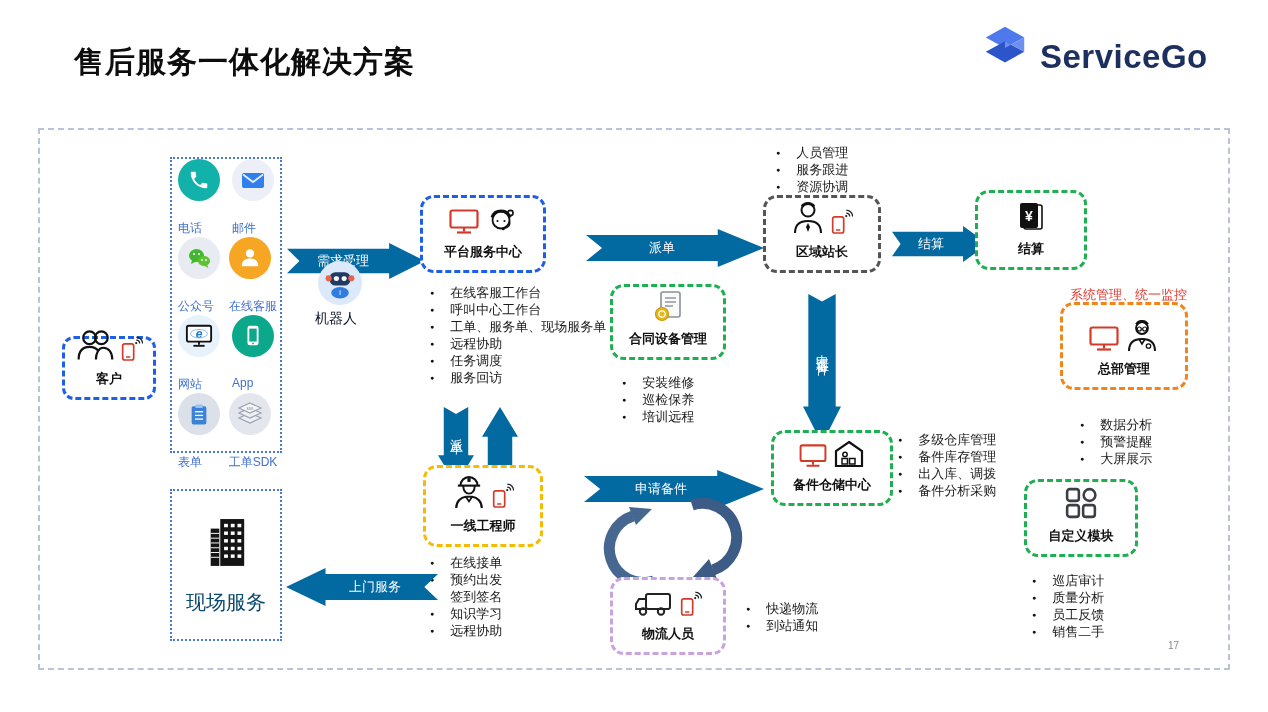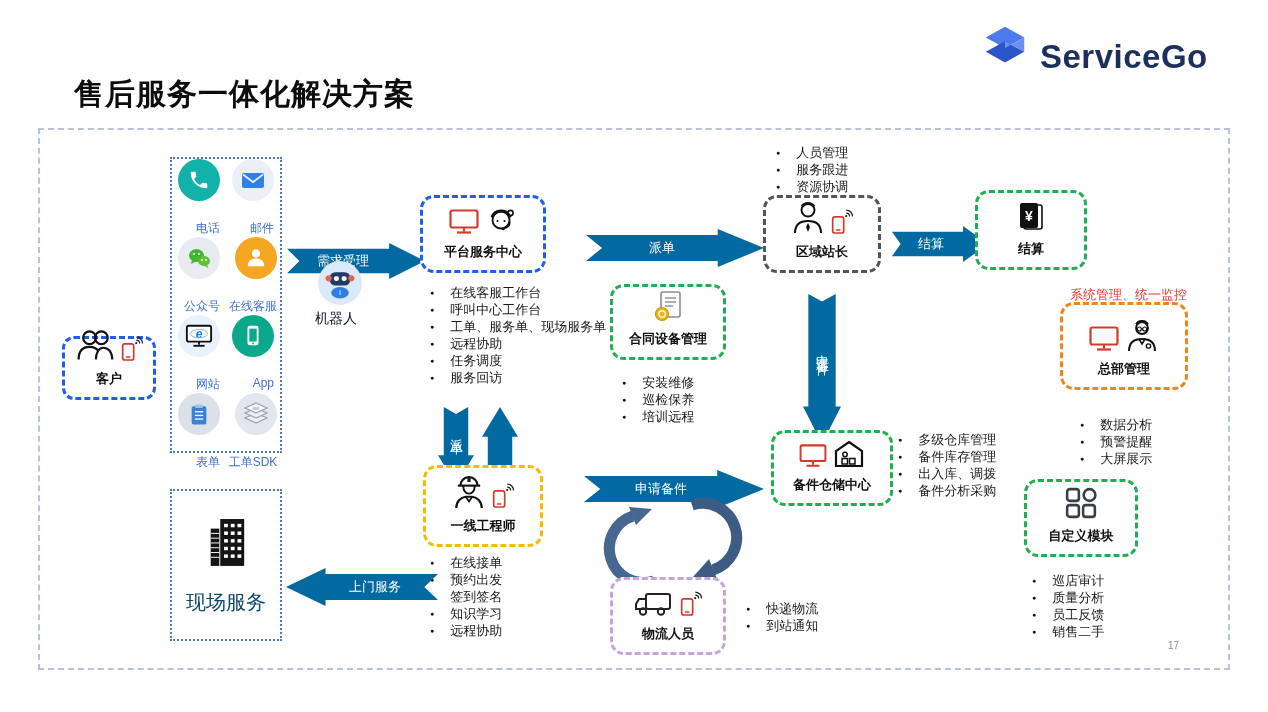--- a/index.html
+++ b/index.html
@@ -2,21 +2,21 @@
 <html><head>
 <meta charset="utf-8">
 <style>
   html,body{margin:0;padding:0;}
   body{
     width:1268px;height:712px;position:relative;overflow:hidden;background:#ffffff;
     font-family:"Liberation Sans","DejaVu Sans",sans-serif;color:#1a1a1a;
   }
   .abs{position:absolute;}
   
-  .title{position:absolute;left:74px;top:42px;font-size:30px;font-weight:900;letter-spacing:1px;color:#0d0d0d;margin-top:32px;}
+  .title{position:absolute;left:74px;top:42px;font-size:30px;font-weight:900;letter-spacing:1px;color:#0d0d0d;}
   .logo{position:absolute;left:980px;top:22px;display:flex;align-items:flex-end;gap:10px;}
   .logo-text{font-size:33px;font-weight:800;color:#1c2f5e;letter-spacing:.5px;}
   
   .frame{position:absolute;left:38px;top:128px;width:1188px;height:538px;border:2px dashed #b9c3d8;}
   .page-num{position:absolute;left:1168px;top:640px;font-size:10px;color:#8a8a8a;}
   
   .box{position:absolute;background:#fff;border-radius:14px;display:flex;flex-direction:column;
        align-items:center;justify-content:flex-end;padding-bottom:9px;box-sizing:border-box;}
   .box .icons{display:flex;align-items:flex-end;gap:6px;margin-bottom:4px;}
   .box .lbl{font-size:13px;font-weight:bold;color:#111;white-space:nowrap;}
@@ -38,21 +38,21 @@
   .ar-down{clip-path:polygon(16% 0,16% 62%,0 62%,50% 100%,100% 62%,84% 62%,84% 0,50% 9%);}
   .ar-up{clip-path:polygon(16% 100%,16% 38%,0 38%,50% 0,100% 38%,84% 38%,84% 100%,50% 91%);}
   .ar-down-long{clip-path:polygon(14% 0,14% 75%,0 75%,50% 100%,100% 75%,86% 75%,86% 0,50% 5%);}
   .vt{writing-mode:vertical-rl;letter-spacing:3px;}
   .sh-up{transform:translateY(-15px);}
   .sh-dn{transform:translateY(15px);}
   .sh-up-long{transform:translateY(-19px);}
   
   .channels{position:absolute;left:170px;top:157px;width:112px;height:296px;border:2px dotted #4a7ad0;
             box-sizing:border-box;display:grid;grid-template-columns:1fr 1fr;align-content:space-evenly;justify-items:center;}
-  .ch{display:flex;flex-direction:column;align-items:flex-end;gap:19px;}
+  .ch{display:flex;flex-direction:column;align-items:flex-start;gap:19px;}
   .ch .cir{width:42px;height:42px;border-radius:50%;display:flex;align-items:center;justify-content:center;}
   .ch .cl{font-size:12px;color:#3f6fd0;white-space:nowrap;}
   
   .robot-cir{position:absolute;left:318px;top:261px;width:44px;height:44px;border-radius:50%;background:#dce9fb;
              display:flex;align-items:center;justify-content:center;}
   .robot-lbl{position:absolute;left:315px;top:310px;font-size:14px;color:#0f172a;}
   .hq-note{position:absolute;left:1070px;top:286px;font-size:13px;color:#e03a2f;}
   .onsite-box{position:absolute;left:170px;top:489px;width:112px;height:152px;border:2px dotted #4a7ad0;
               box-sizing:border-box;display:flex;flex-direction:column;align-items:center;justify-content:center;gap:16px;background:#fff;}
   .onsite-lbl{font-size:20px;color:#0c4a6e;}

